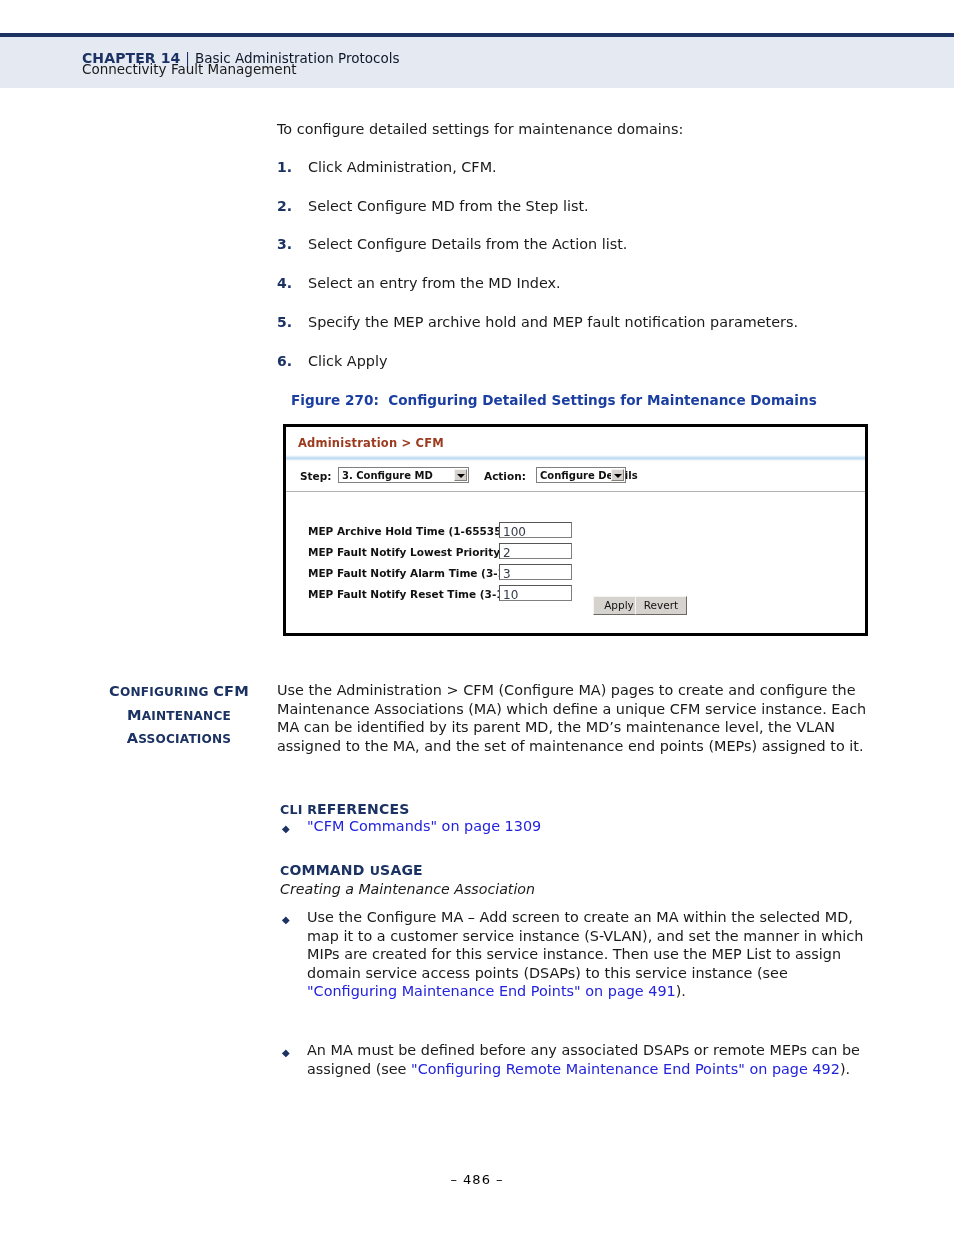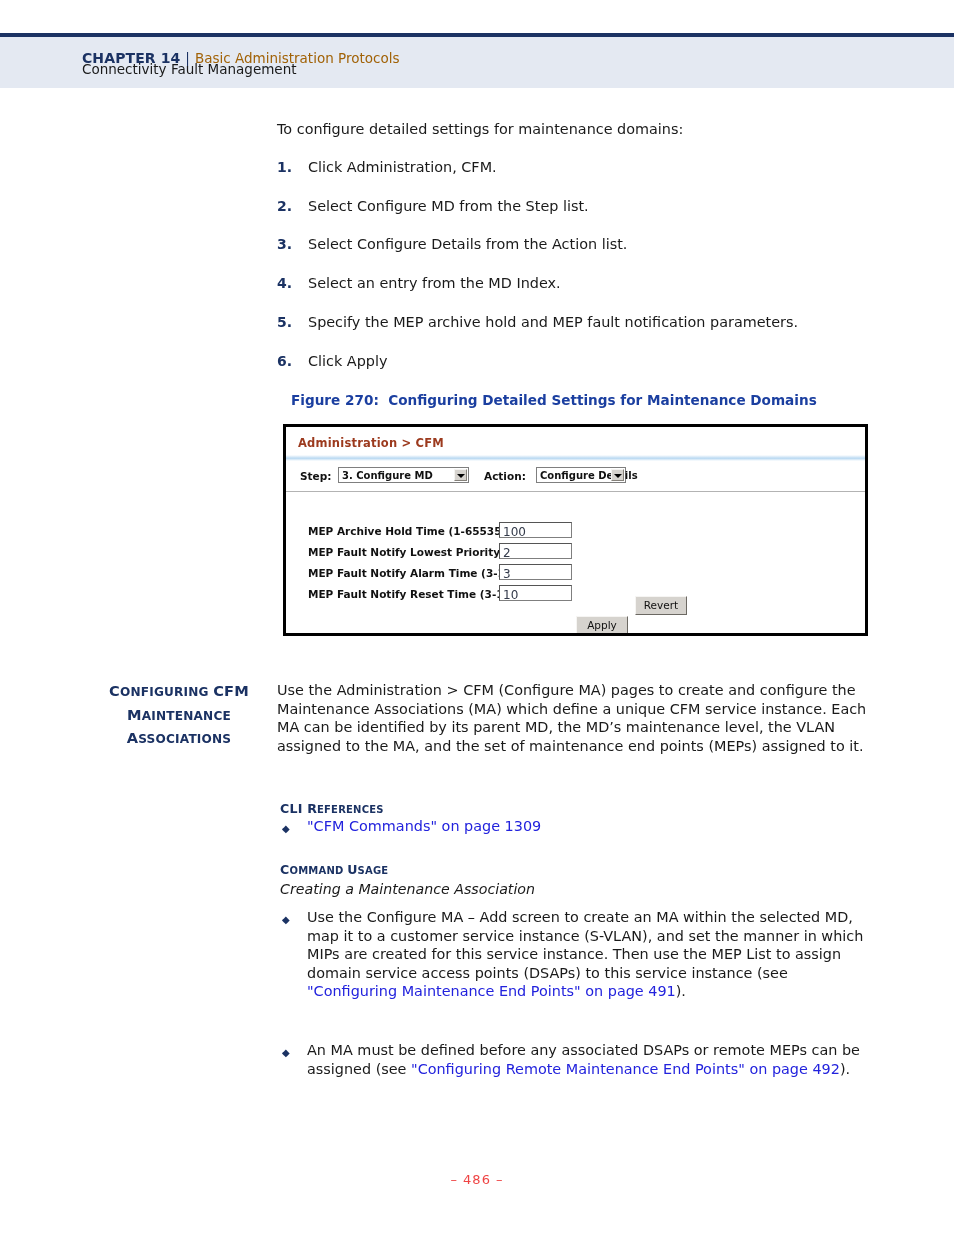--- a/index.html
+++ b/index.html
@@ -43,21 +43,21 @@
     font-weight: bold;
     font-size: 14px;
     letter-spacing: .1px;
   }
   .hdr-sep {
     color: #1b3263;
     font-size: 13.5px;
     padding: 0 5px;
   }
   .chapter-sub {
-    color: #a16207;
+    color: #0f172a;
     font-size: 13.5px;
   }
 
   
   .intro {
     position: absolute;
     left: 277px; top: 120px;
     width: 600px;
     font-size: 14.4px;
     color: #1a1a1a;
@@ -233,21 +233,21 @@
     background: #d6d3ce;
     border: 1px solid #f6f5f3;
     border-right-color: #6b6862;
     border-bottom-color: #6b6862;
     box-sizing: border-box;
     font-size: 10.5px;
     color: #111111;
     text-align: center;
     line-height: 17px;
   }
-  #btn-apply { left: 290px; width: 52px; margin-top: 20px; }
+  #btn-apply { left: 307px; width: 52px; }
   #btn-revert { left: 349px; width: 52px; }
 
   
   #side-heading {
     position: absolute;
     left: 90px; top: 680px;
     width: 178px;
     text-align: center;
     color: #1b3263;
     font-weight: bold;
@@ -269,21 +269,21 @@
 
   .minihead {
     position: absolute;
     left: 280px;
     color: #1b3263;
     font-weight: bold;
     font-size: 12.6px;
     letter-spacing: .2px;
     white-space: nowrap;
   }
-  .minihead .sc { font-size: 10px; }
+  .minihead .sc { font-size: 14px; }
   #cli-head { top: 801px; }
   #cmd-head { top: 862px; }
 
   .italic-line {
     position: absolute;
     left: 280px; top: 881px;
     font-size: 14.2px;
     font-style: italic;
     color: #1a1a1a;
     white-space: nowrap;
@@ -319,21 +319,21 @@
 
   .lnk { color: #2222dd; }
 
   
   #footer {
     position: absolute;
     left: 0; top: 1172px;
     width: 954px;
     text-align: center;
     font-size: 13px;
-    color: #ef4444;
+    color: #000000;
     letter-spacing: 1px;
   }
 </style>
 </head>
 <body>
 
 <div id="page-header">
   <div class="hdr-line1">
     <span class="chapter-word"><span>CHAPTER 14</span></span><span class="hdr-sep">|</span><span class="chapter-sub">Basic Administration Protocols</span>
   </div>

